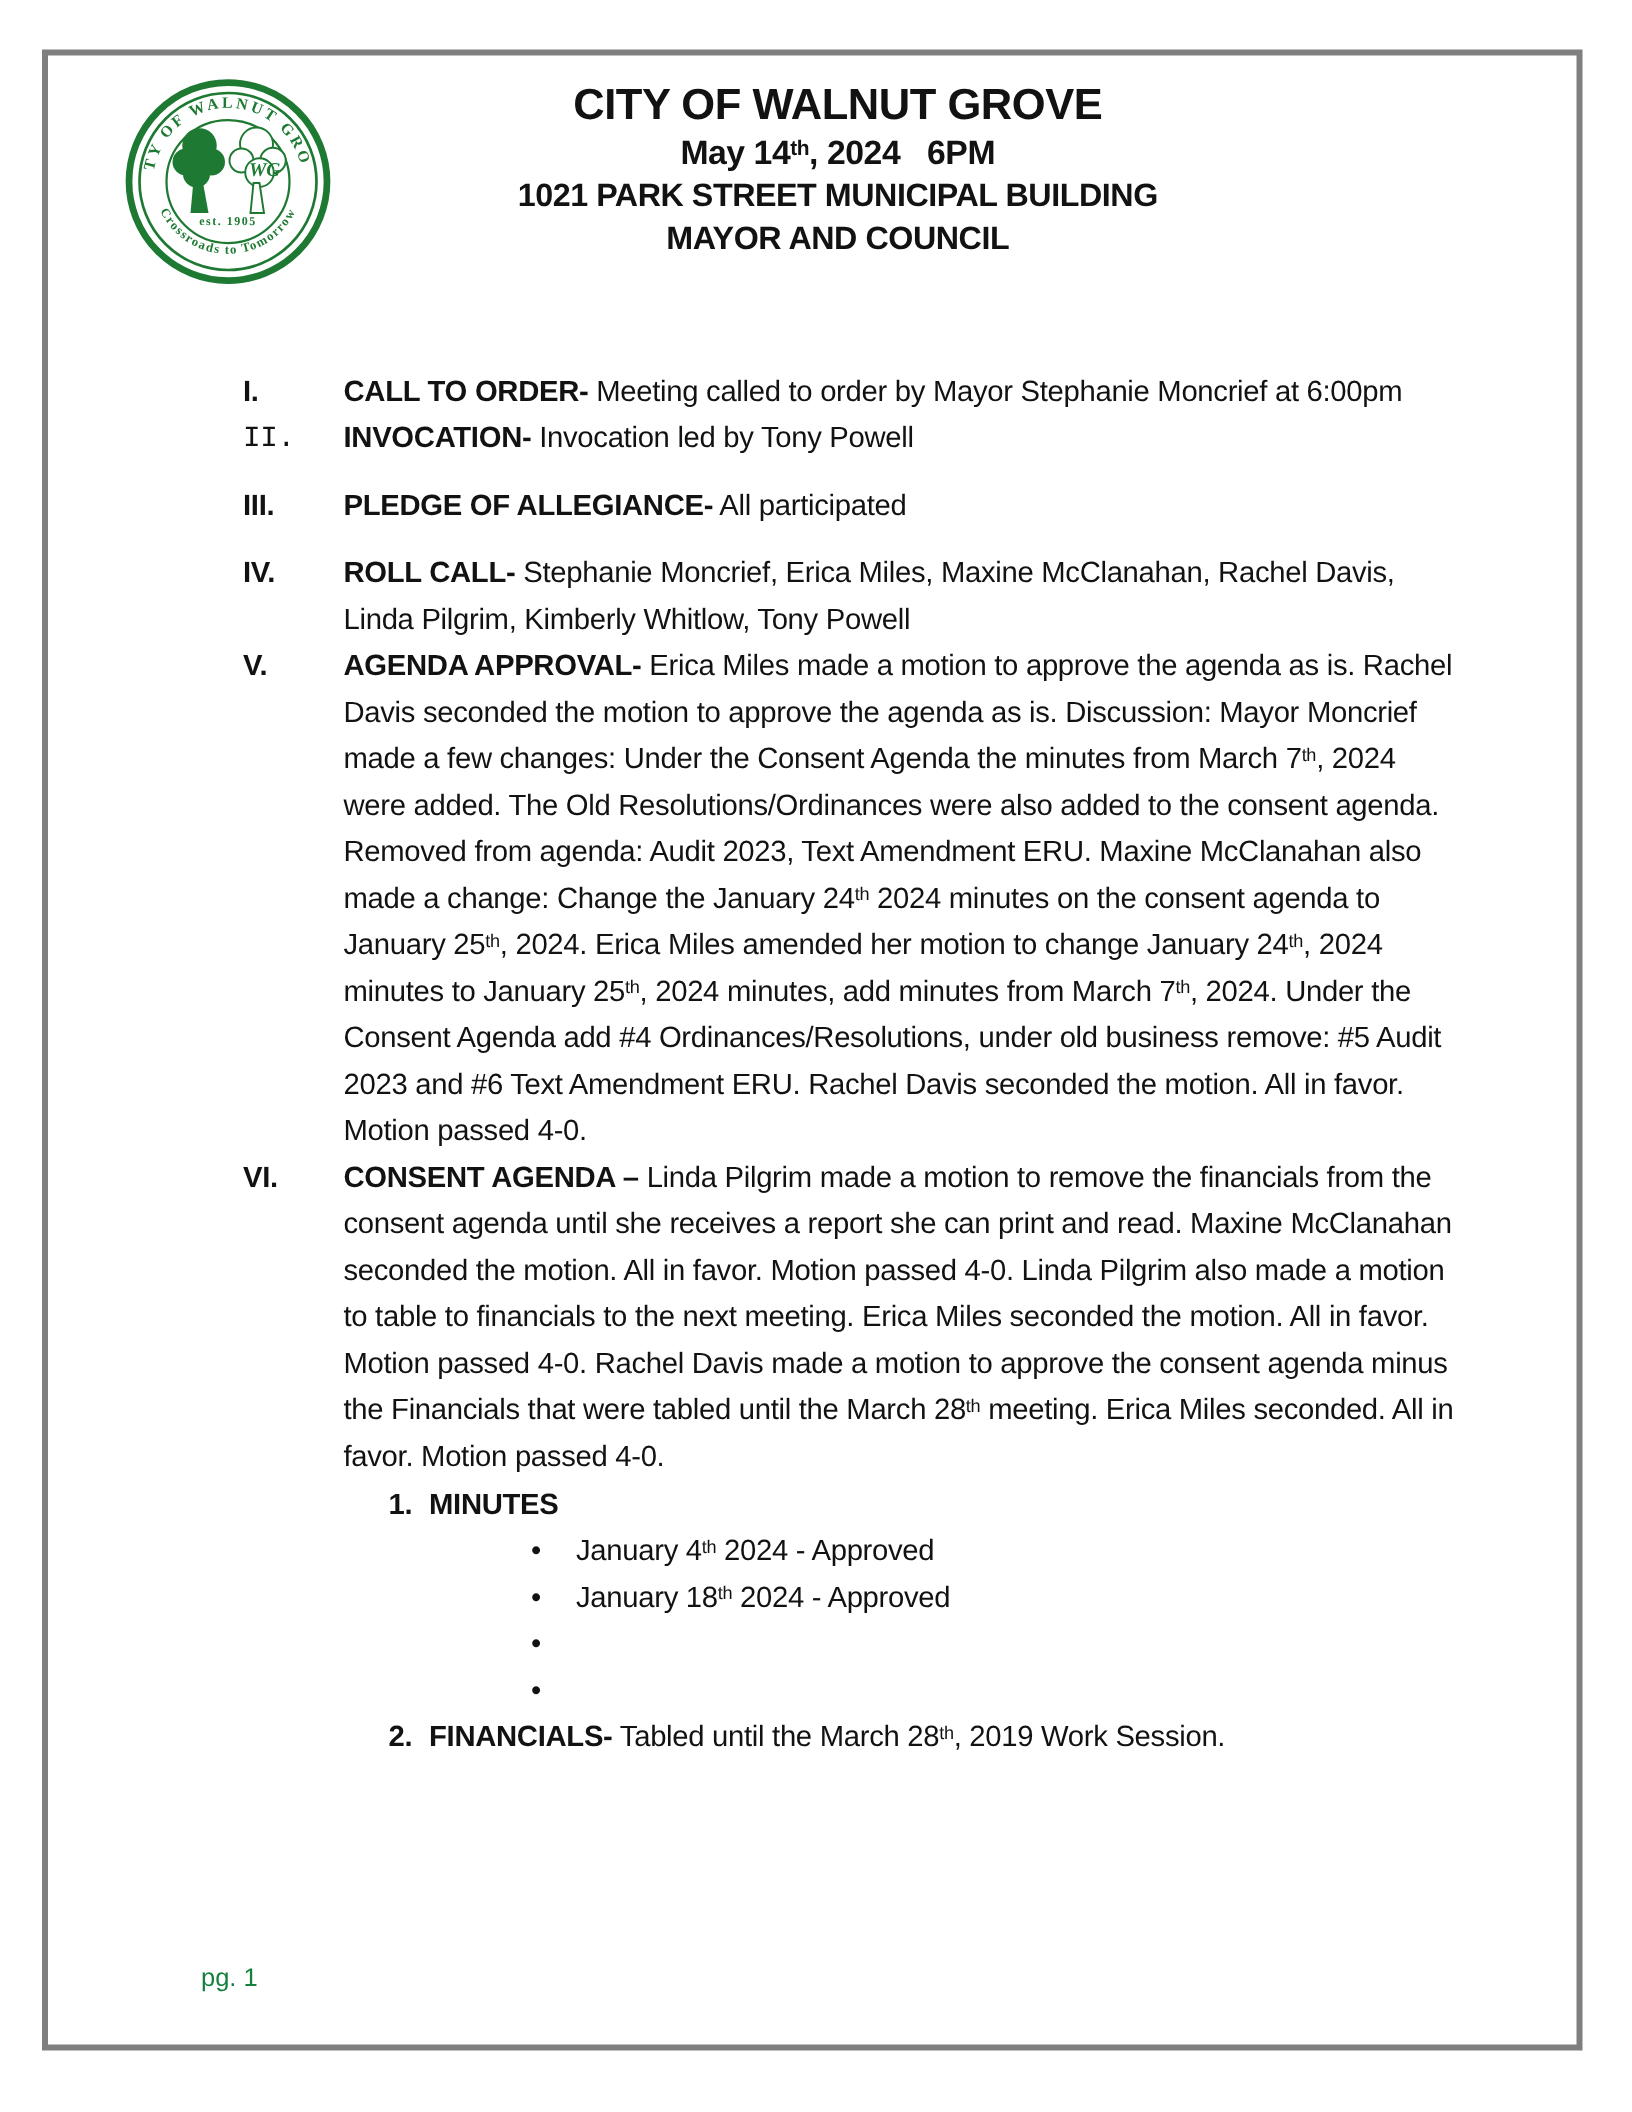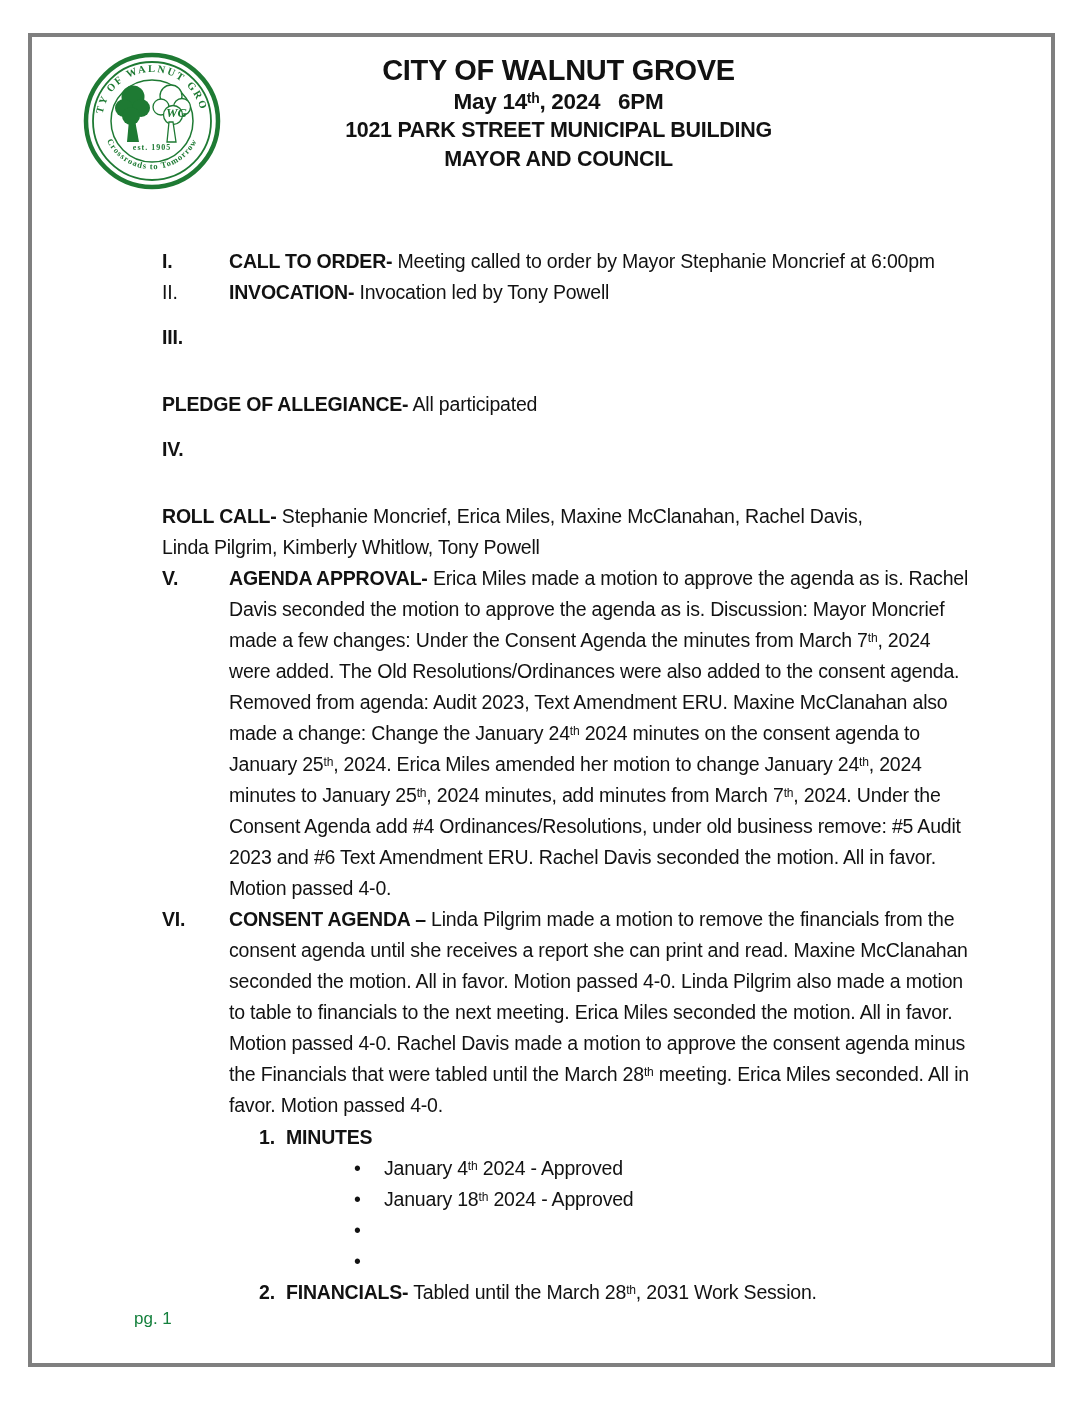--- a/index.html
+++ b/index.html
@@ -22,24 +22,24 @@
   
   .doc-header{padding-top:16px;padding-left:34px;text-align:center;font-weight:bold;letter-spacing:-0.3px;}
   .doc-title{margin:0;font-size:29px;line-height:34px;font-weight:bold;}
   .h-line{font-size:21.5px;line-height:29px;}
   .date-line{font-size:22.5px;white-space:pre-wrap;}
   sup{font-size:0.62em;line-height:0;vertical-align:baseline;position:relative;top:-0.45em;margin-top:24px;}
   
   .agenda{margin-top:72px;padding-left:130px;font-size:19.5px;line-height:31px;letter-spacing:-0.2px;}
   .item{display:flex;align-items:flex-start;}
   .num{flex:0 0 67px;font-weight:bold;}
-  .num.plain{font-weight:normal;}
+  .num.plain{font-weight:normal;font-family:Liberation Mono, monospace;}
   .item-body{width:740px;}
   .lbl{font-weight:bold;}
-  .gap-md{margin-top:14px;flex-direction:column;}
+  .gap-md{margin-top:14px;}
   
   .sub{margin-left:30px;margin-top:1px;}
   .sub-item{display:flex;align-items:flex-start;}
   .sub-num{flex:0 0 27px;font-weight:bold;}
   .sub-body{width:683px;}
   .bullets{margin-left:68px;}
   .bullet-row{display:flex;align-items:flex-start;font-weight:normal;}
   .bullet{flex:0 0 30px;}
   
   .page-footer{position:absolute;left:102px;bottom:34px;font-size:17px;color:#15803d;letter-spacing:0;}
@@ -135,21 +135,21 @@
                     <span class="bullet">•</span>
                   </div>
                 <div class="bullet-row">
                     <span class="bullet">•</span>
                   </div>
               </div>
             </div>
           </div>
           <div class="sub-item">
             <span class="sub-num">2.</span>
-            <div class="sub-body"><b class="lbl">FINANCIALS-</b><span><span> Tabled until the March 28</span><sup>th</sup><span>, 2031 Work Session.</span></span></div>
+            <div class="sub-body"><b class="lbl">FINANCIALS-</b><span><span> Tabled until the March 28</span><sup>th</sup><span>, 2019 Work Session.</span></span></div>
           </div>
         </div>
       </div>
     </div>
 
   </section>
 
   <footer class="page-footer">
     <span>pg. 1</span>
   </footer>

